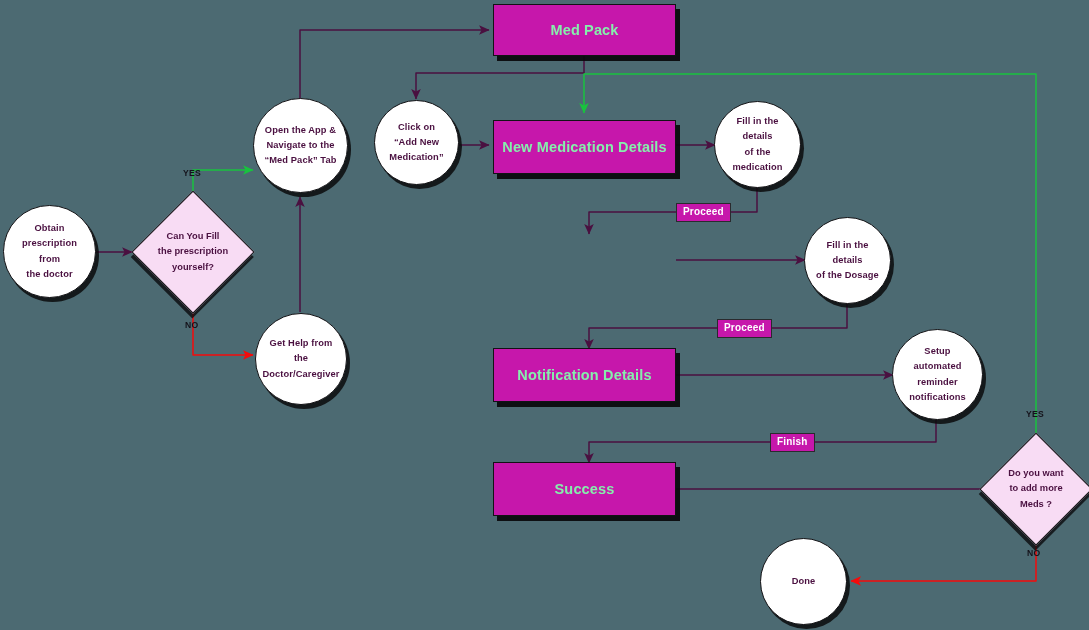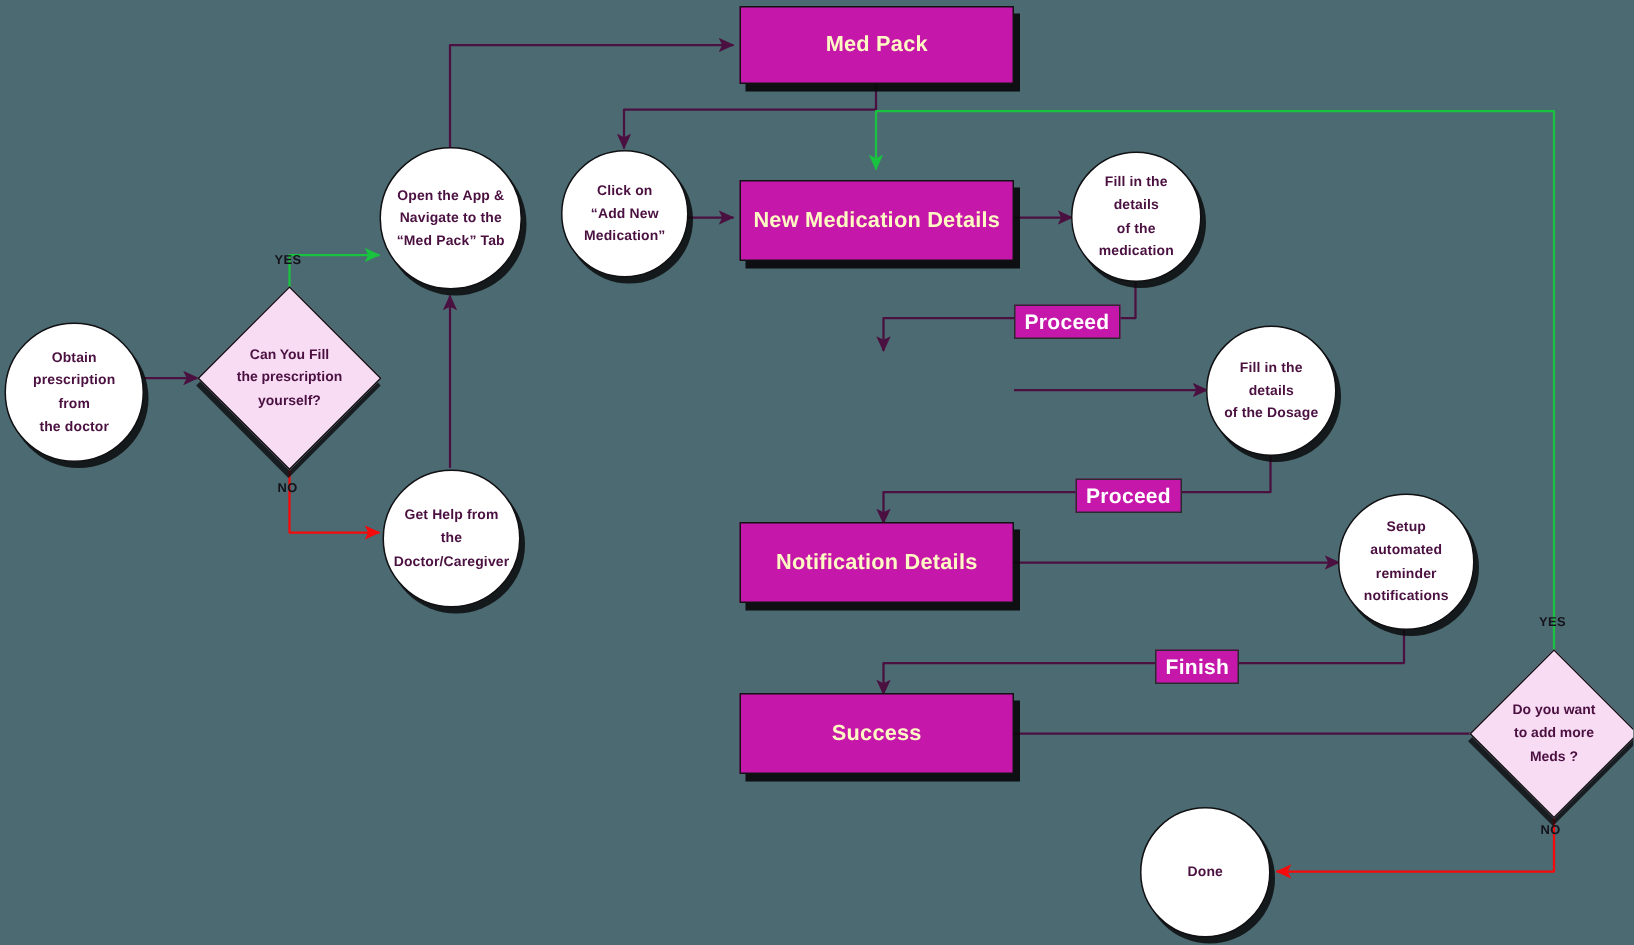--- a/index.html
+++ b/index.html
@@ -41,21 +41,21 @@
     line-height: 1.62;
     letter-spacing: 0.1px;
     font-weight: 600;
     padding: 6px 10px;
   }
 
   .pbox {
     background: #c617ab;
     border: 1.4px solid #121215;
     box-shadow: 4px 5px 0 0 rgba(8,8,10,0.92);
-    color: #fef9c3;
+    color: #86efac;
     font-size: 14.5px;
     font-weight: 700;
     letter-spacing: 0.15px;
   }
 
   .diamond-wrap {
     position: absolute;
   }
   .diamond-shape {
     position: absolute;
@@ -76,21 +76,21 @@
     line-height: 1.68;
     font-weight: 600;
     padding: 0 14px;
     box-sizing: border-box;
   }
 
   .tag {
     position: absolute;
     background: #c617ab;
     color: #ffffff;
-    font-size: 14px;
+    font-size: 10px;
     font-weight: 700;
     letter-spacing: 0.2px;
     padding: 3px 6px 4px 6px;
     border: 1px solid #2a2a2e;
     box-sizing: border-box;
     white-space: nowrap;
     line-height: 1;
   }
 
   .edgelabel {
@@ -151,21 +151,21 @@
       <path d="M 936 419 L 936 442 L 589 442 L 589 463" stroke="#4a1040" marker-end="url(#ah-dark)"></path>
 
       <path d="M 676 489 L 995 489" stroke="#4a1040" marker-end="url(#ah-dark)"></path>
 
       <path d="M 1036 450 L 1036 74 L 584 74 L 584 113" stroke="#19c23f" marker-end="url(#ah-green)"></path>
 
       <path d="M 1036 528 L 1036 581 L 851 581" stroke="#f50b0b" marker-end="url(#ah-red)"></path>
     </g>
   </svg>
 
-  <div class="node circle" style="left:3px; top:215px; width:93px; height:93px;">
+  <div class="node circle" style="left:3px; top:205px; width:93px; height:93px;">
     <div>
       <span class="nline">Obtain</span>
       <span class="nline">prescription from</span>
       <span class="nline">the doctor</span>
     </div>
   </div>
 
   <div class="diamond-wrap" style="left:133px; top:192px; width:120px; height:120px;">
     <div class="diamond-shape"></div>
     <div class="diamond-label">

